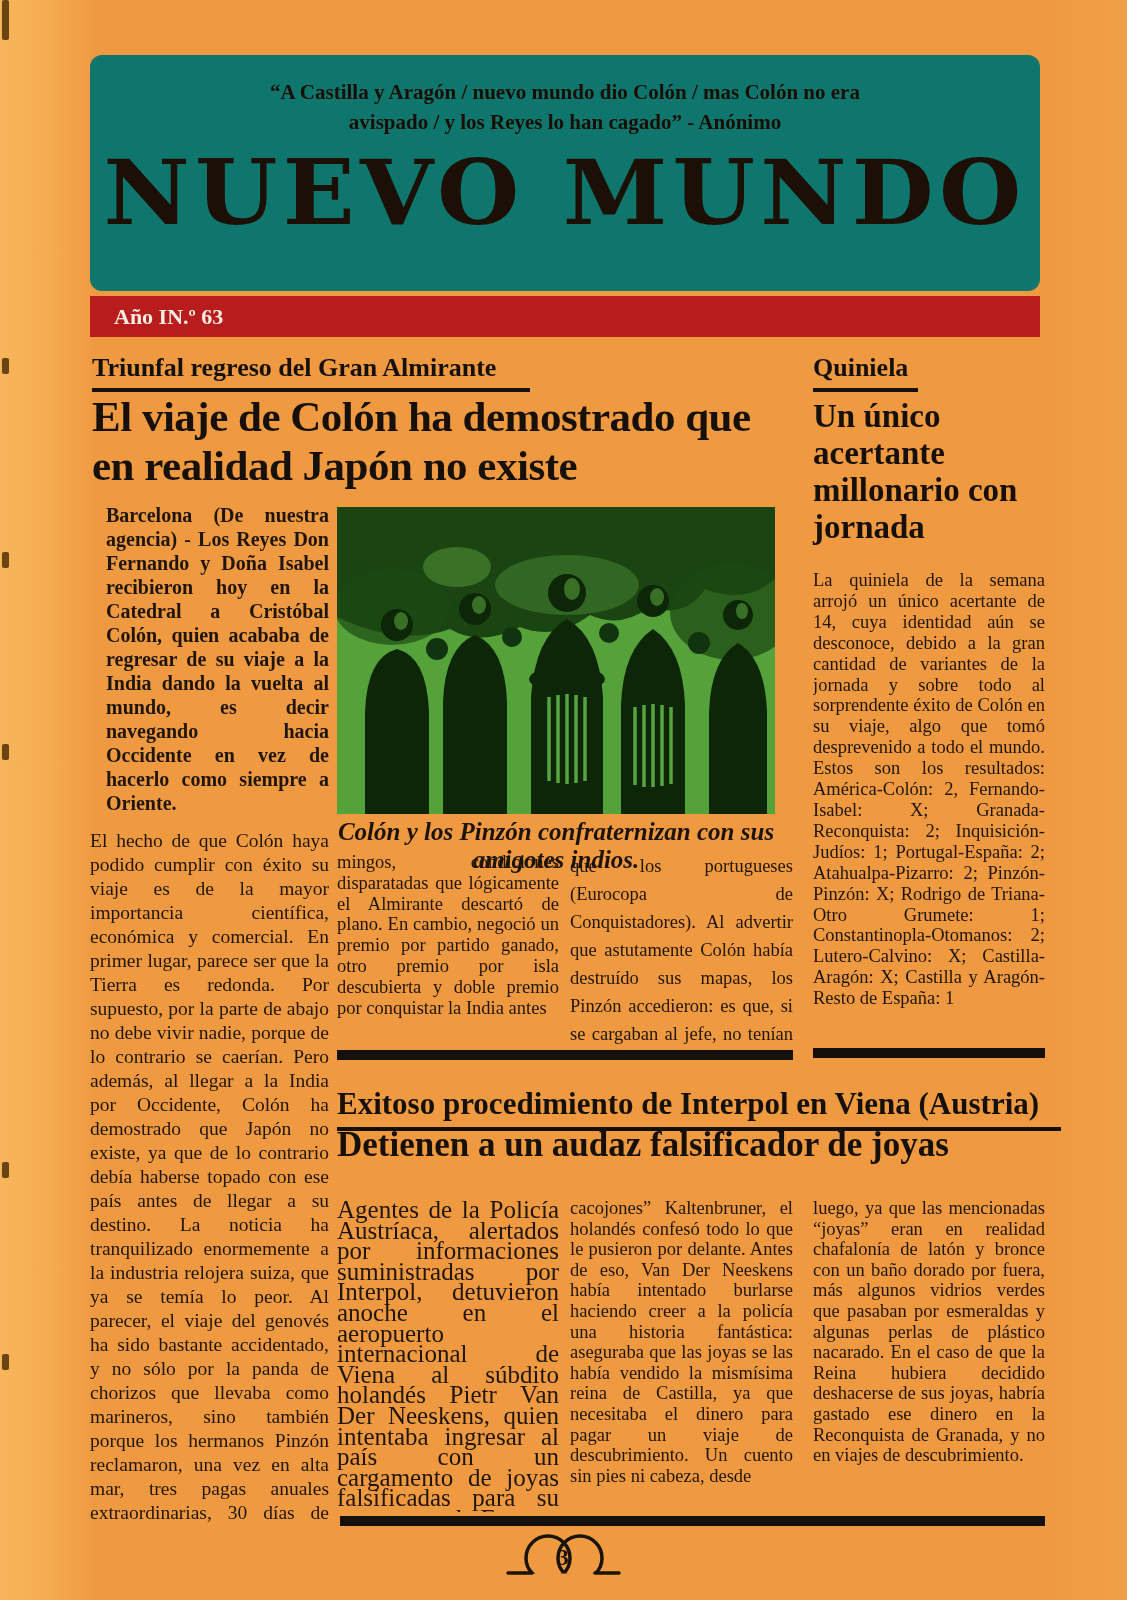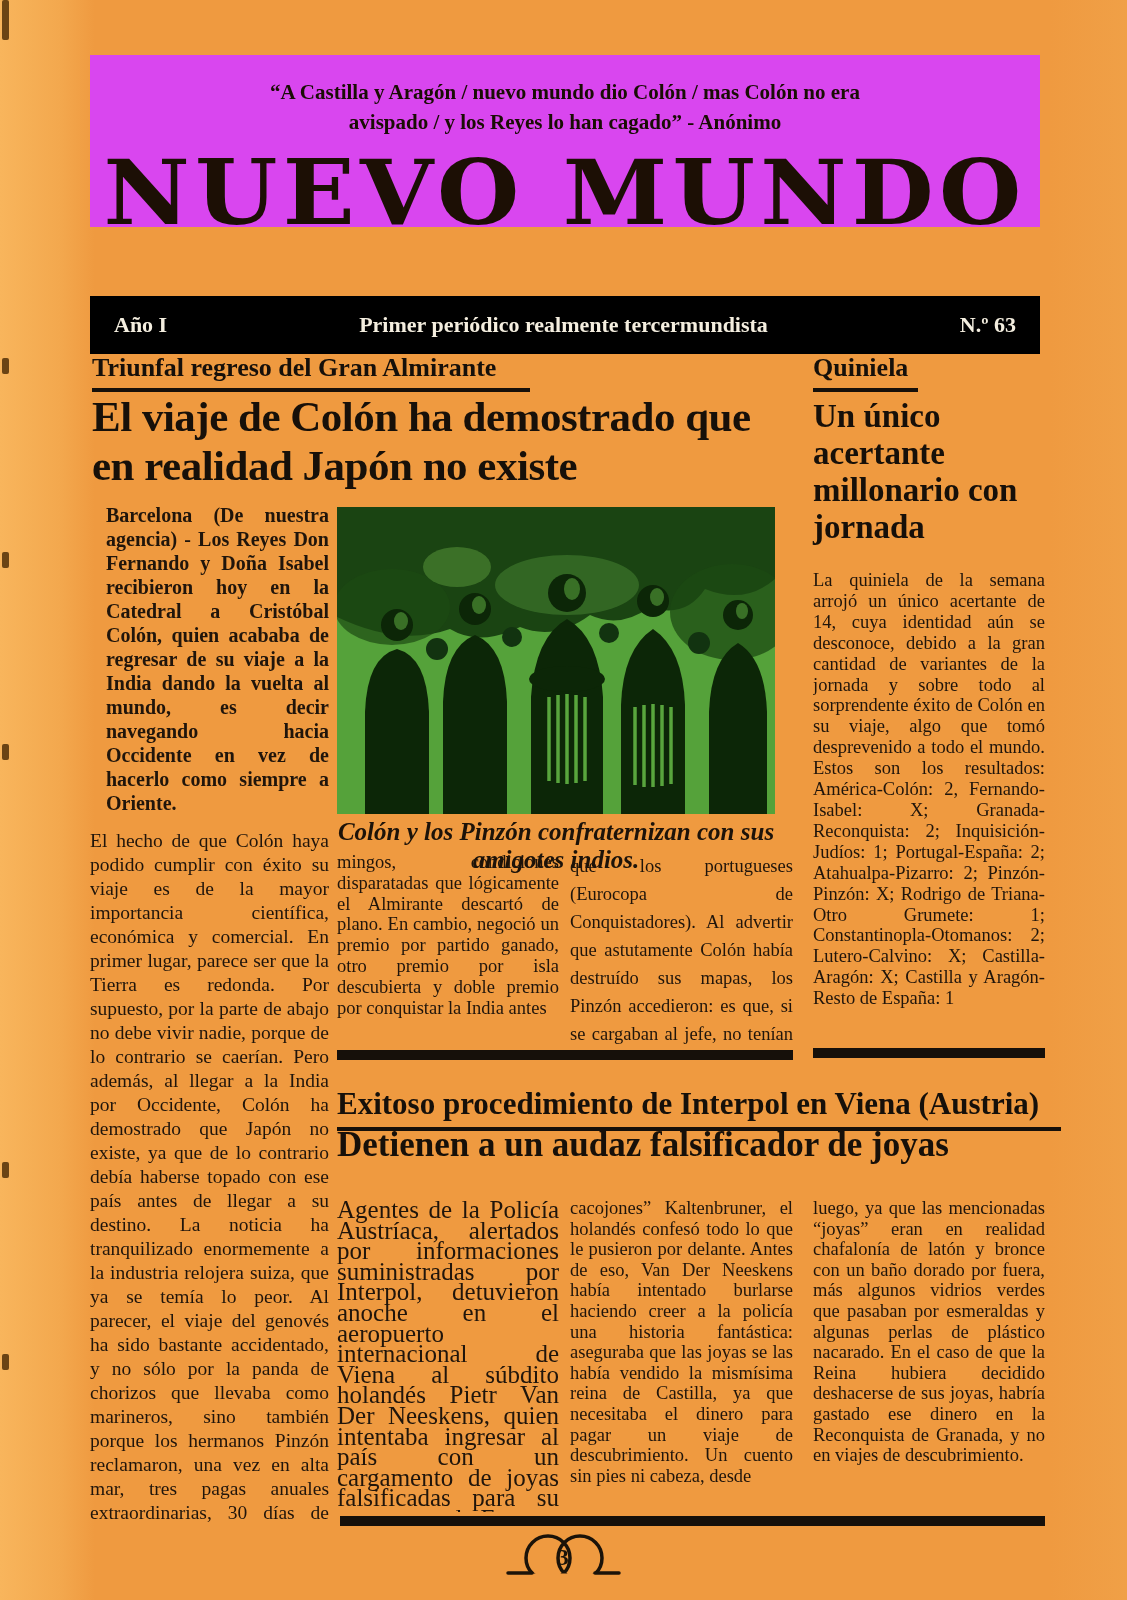--- a/index.html
+++ b/index.html
@@ -2,27 +2,27 @@
 <html><head>
 <meta charset="utf-8">
 <style>
   html,body{margin:0;padding:0;}
   body{
     width:1127px;height:1600px;position:relative;overflow:hidden;
     background:linear-gradient(to right,#f8b55c 0px,#f3a84e 60px,#ef9a40 95px,#ef9a40 1050px,#f0a047 1127px);
     font-family:"Liberation Serif",serif;color:#1b1208;
   }
   .mark{position:absolute;left:2px;width:7px;background:#6b4414;border-radius:2px;}
-  .masthead{position:absolute;left:90px;top:55px;width:950px;height:172px;background:#d946ef;}
+  .masthead{position:absolute;left:90px;top:55px;width:950px;height:236px;background:#0f766e;border-radius:12px;}
   .quote{position:absolute;top:22px;left:50%;transform:translateX(-50%);width:640px;
     text-align:center;font-weight:bold;font-size:21px;line-height:1.45;color:#190d04;}
   .nm-title{position:absolute;top:84px;left:0;width:100%;text-align:center;
     font-family:"DejaVu Serif","DejaVu Sans",serif;font-weight:bold;font-size:90px;
     letter-spacing:5px;color:#1c0f05;transform:scaleX(1.05);transform-origin:center;white-space:nowrap;}
-  .infobar{position:absolute;left:90px;top:296px;width:950px;height:58px;background:#000000;
+  .infobar{position:absolute;left:90px;top:296px;width:950px;height:41px;background:#b91c1c;
     color:#f4eedf;font-weight:bold;font-size:22px;display:flex;align-items:center;}
   .infobar .left{padding-left:24px;}
   .infobar .center{flex:1;text-align:center;}
   .infobar .right{padding-right:24px;}
   .kicker{position:absolute;font-weight:bold;border-bottom:4px solid #16100a;padding-bottom:5px;color:#16100a;}
   .kicker.lead{left:92px;top:353px;font-size:26px;padding-right:34px;}
   .kicker.quiniela{left:813px;top:353px;font-size:26px;padding-right:10px;text-align:center;}
   .kicker.interpol{left:337px;top:1086px;font-size:31px;padding-right:22px;}
   .headline{position:absolute;font-weight:bold;color:#171009;}
   .headline.lead{left:92px;top:392px;width:690px;font-size:43px;line-height:1.14;letter-spacing:-0.5px;}
@@ -59,21 +59,20 @@
 <div class="mark" style="top:1162px;height:16px;"></div>
 <div class="mark" style="top:1354px;height:16px;"></div>
 
 <div class="masthead">
   <div class="quote">“A Castilla y Aragón / nuevo mundo dio Colón / mas Colón no era avispado / y los Reyes lo han cagado” - Anónimo</div>
   <div class="nm-title">NUEVO MUNDO</div>
 </div>
 
 <div class="infobar">
   <span class="left">Año I</span>
-  <span class="center">Primer periódico realmente tercermundista</span>
   <span class="right">N.º 63</span>
 </div>
 
 <div class="kicker lead">Triunfal regreso del Gran Almirante</div>
 <div class="headline lead">El viaje de Colón ha demostrado que en realidad Japón no existe</div>
 
 <div class="bodycol col1">
   <p class="lede">Barcelona (De nuestra agencia) - Los Reyes Don Fernando y Doña Isabel recibieron hoy en la Catedral a Cristóbal Colón, quien acababa de regresar de su viaje a la India dando la vuelta al mundo, es decir navegando hacia Occidente en vez de hacerlo como siempre a Oriente.</p>
   <p>El hecho de que Colón haya podido cumplir con éxito su viaje es de la mayor importancia científica, económica y comercial. En primer lugar, parece ser que la Tierra es redonda. Por supuesto, por la parte de abajo no debe vivir nadie, porque de lo contrario se caerían. Pero además, al llegar a la India por Occidente, Colón ha demostrado que Japón no existe, ya que de lo contrario debía haberse topado con ese país antes de llegar a su destino. La noticia ha tranquilizado enormemente a la industria relojera suiza, que ya se temía lo peor. Al parecer, el viaje del genovés ha sido bastante accidentado, y no sólo por la panda de chorizos que llevaba como marineros, sino también porque los hermanos Pinzón reclamaron, una vez en alta mar, tres pagas anuales extraordinarias, 30 días de vacaciones, jornada de 40 horas y fiesta los do-</p>
 </div>

